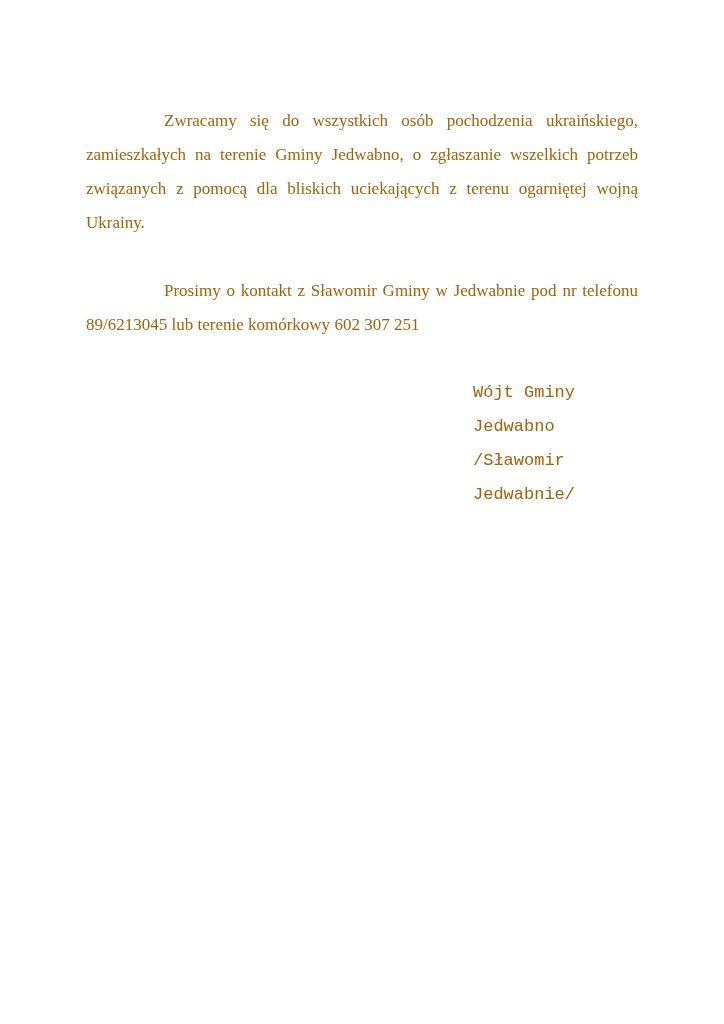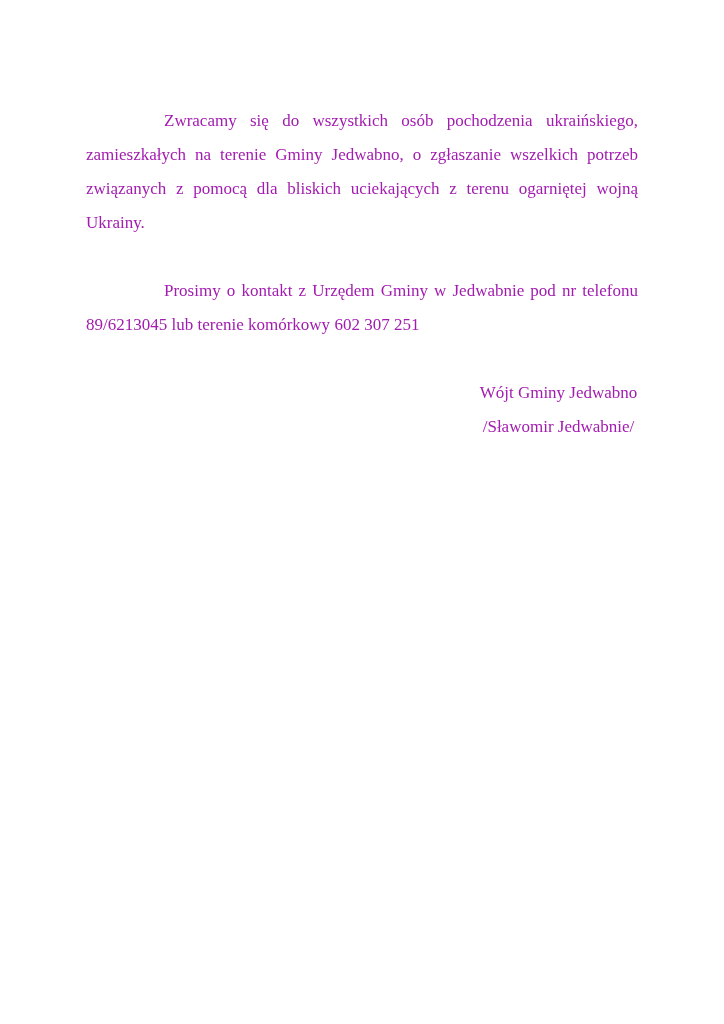--- a/index.html
+++ b/index.html
@@ -5,21 +5,21 @@
   html, body {
     margin: 0;
     padding: 0;
     background: #ffffff;
   }
   .page {
     position: relative;
     width: 724px;
     height: 1024px;
     background: #ffffff;
-    color: #a21caf;
+    color: #a16207;
     font-family: "Liberation Serif", "DejaVu Serif", serif;
     font-size: 17px;
     line-height: 34px;
     box-sizing: border-box;
     overflow: hidden;
   }
   .content {
     position: absolute;
     top: 104px;
     left: 86px;
@@ -33,33 +33,33 @@
   p.contact {
     margin-top: 34px;
   }
   .phone {
     font-weight: normal;
   }
   .signature {
     margin-top: 34px;
     margin-left: 387px;
     width: 171px;
-    text-align: center;
+    font-family: Liberation Mono, monospace;
   }
 </style>
 </head>
 <body>
 
 <div class="page">
   <div class="content">
 
     <p class="body-para">Zwracamy się do wszystkich osób pochodzenia ukraińskiego, zamieszkałych na terenie Gminy Jedwabno, o zgłaszanie wszelkich potrzeb związanych z pomocą dla bliskich uciekających z terenu ogarniętej wojną Ukrainy.</p>
 
 
-    <p class="body-para contact"><span>Prosimy o kontakt z Urzędem Gminy w Jedwabnie pod nr telefonu </span><span class="phone">89/6213045</span><span> lub terenie komórkowy </span><span class="phone">602 307 251</span></p>
+    <p class="body-para contact"><span>Prosimy o kontakt z Sławomir Gminy w Jedwabnie pod nr telefonu </span><span class="phone">89/6213045</span><span> lub terenie komórkowy </span><span class="phone">602 307 251</span></p>
 
     <div class="signature">
       <div>Wójt Gminy Jedwabno</div>
       <div>/Sławomir Jedwabnie/</div>
     </div>
 
   </div>
 </div>
 
 </body></html>

